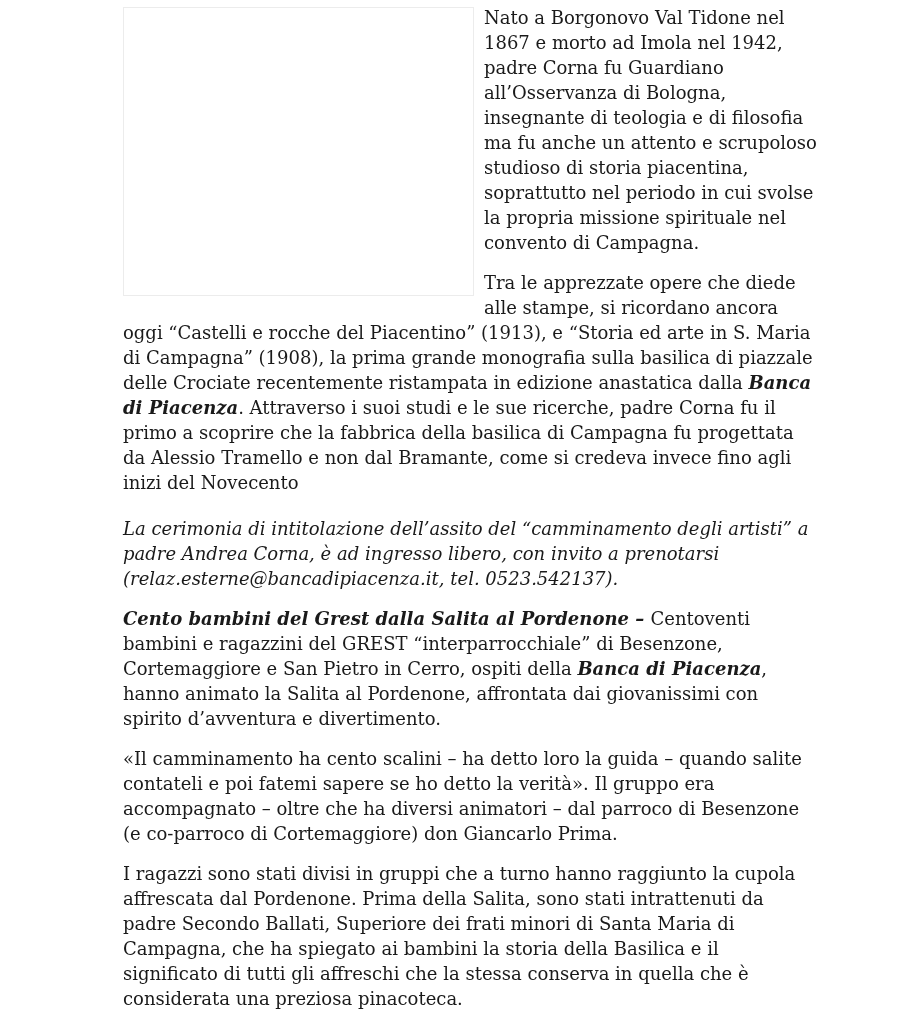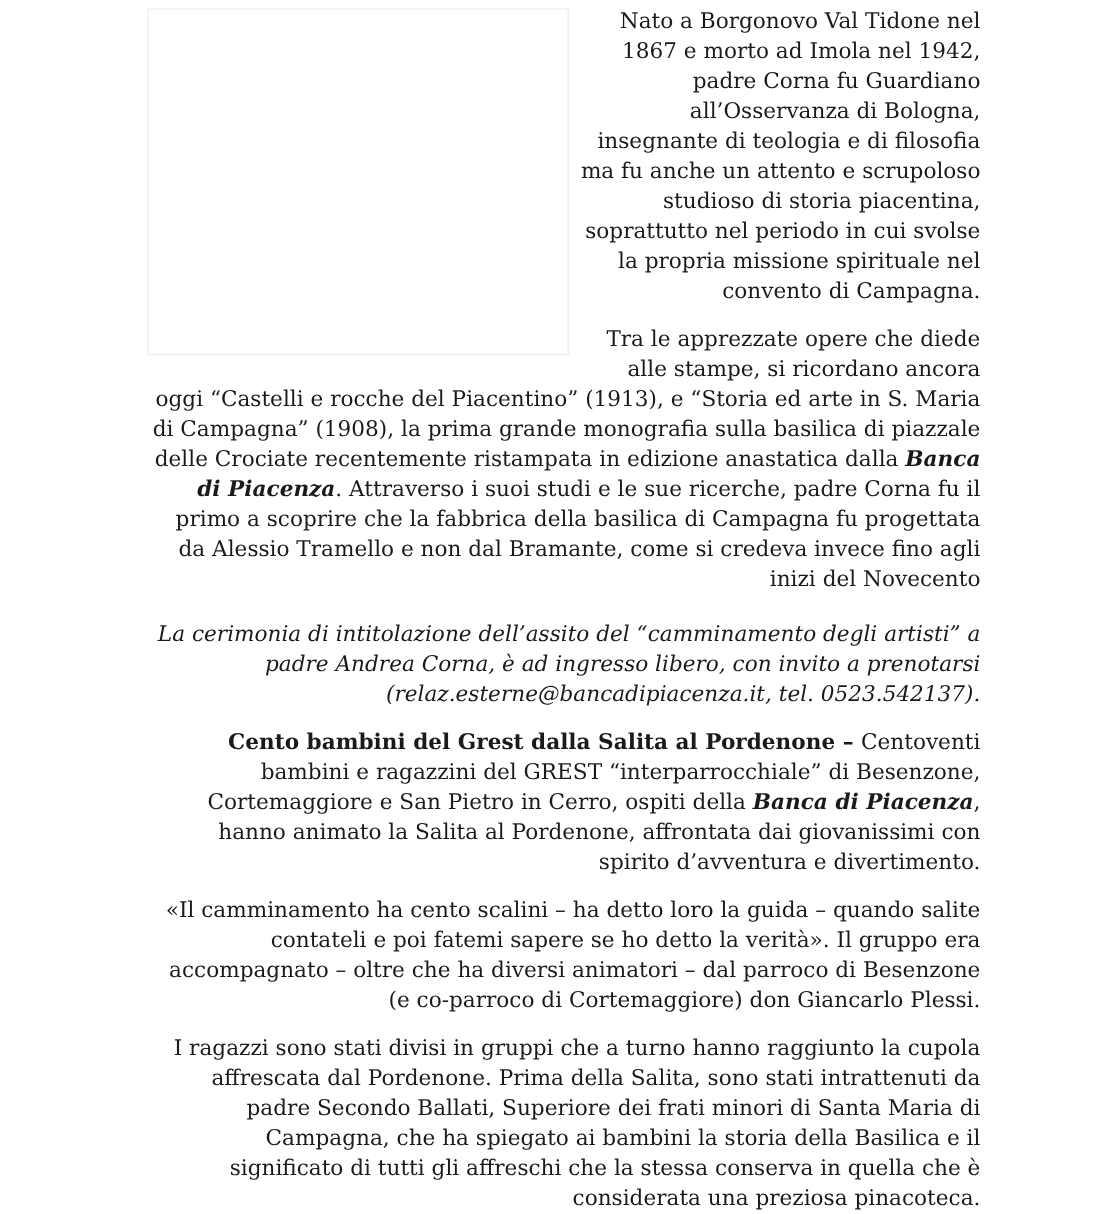--- a/index.html
+++ b/index.html
@@ -11,35 +11,35 @@
     width: 920px;
     height: 1012px;
     overflow: hidden;
     font-family: "DejaVu Serif", "Liberation Serif", serif;
   }
   .article {
     padding: 5px 103px 0 123px;
     font-size: 18px;
     line-height: 25px;
     color: #1a1a1a;
-    text-align: right;
+    text-align: left;
   }
   .image-box {
     float: left;
     width: 349px;
     height: 287px;
     background: #ffffff;
     border: 1px solid #ececec;
     margin: 2px 10px 14px 0;
   }
   p {
     margin: 0 0 15px 0;
   }
   .italic { font-style: italic; font-weight: bold; }
-  .bold   { font-weight: bold; }
+  .bold   { font-weight: bold; font-style: italic; }
   p.all-italic { font-style: italic; margin-top: 21px; }
 </style>
 </head>
 <body>
 
 <div class="article">
 
   <div class="image-box"></div>
 
   <p>
@@ -52,20 +52,20 @@
 
   <p class="all-italic">
     <span>La cerimonia di intitolazione dell’assito del “camminamento degli artisti” a padre Andrea Corna, è ad ingresso libero, con invito a prenotarsi (relaz.esterne@bancadipiacenza.it, tel. 0523.542137).</span>
   </p>
 
   <p>
     <span class="bold">Cento bambini del Grest dalla Salita al Pordenone – </span><span>Centoventi bambini e ragazzini del GREST “interparrocchiale” di Besenzone, Cortemaggiore e San Pietro in Cerro, ospiti della </span><span class="italic">Banca di Piacenza</span><span>, hanno animato la Salita al Pordenone, affrontata dai giovanissimi con spirito d’avventura e divertimento.</span>
   </p>
 
   <p>
-    <span>«Il camminamento ha cento scalini – ha detto loro la guida – quando salite contateli e poi fatemi sapere se ho detto la verità». Il gruppo era accompagnato – oltre che ha diversi animatori – dal parroco di Besenzone (e co-parroco di Cortemaggiore) don Giancarlo Plessi.</span>
+    <span>«Il camminamento ha cento scalini – ha detto loro la guida – quando salite contateli e poi fatemi sapere se ho detto la verità». Il gruppo era accompagnato – oltre che ha diversi animatori – dal parroco di Besenzone (e co-parroco di Cortemaggiore) don Giancarlo Prima.</span>
   </p>
 
   <p>
     <span>I ragazzi sono stati divisi in gruppi che a turno hanno raggiunto la cupola affrescata dal Pordenone. Prima della Salita, sono stati intrattenuti da padre Secondo Ballati, Superiore dei frati minori di Santa Maria di Campagna, che ha spiegato ai bambini la storia della Basilica e il significato di tutti gli affreschi che la stessa conserva in quella che è considerata una preziosa pinacoteca.</span>
   </p>
 
 </div>
 
 </body></html>

